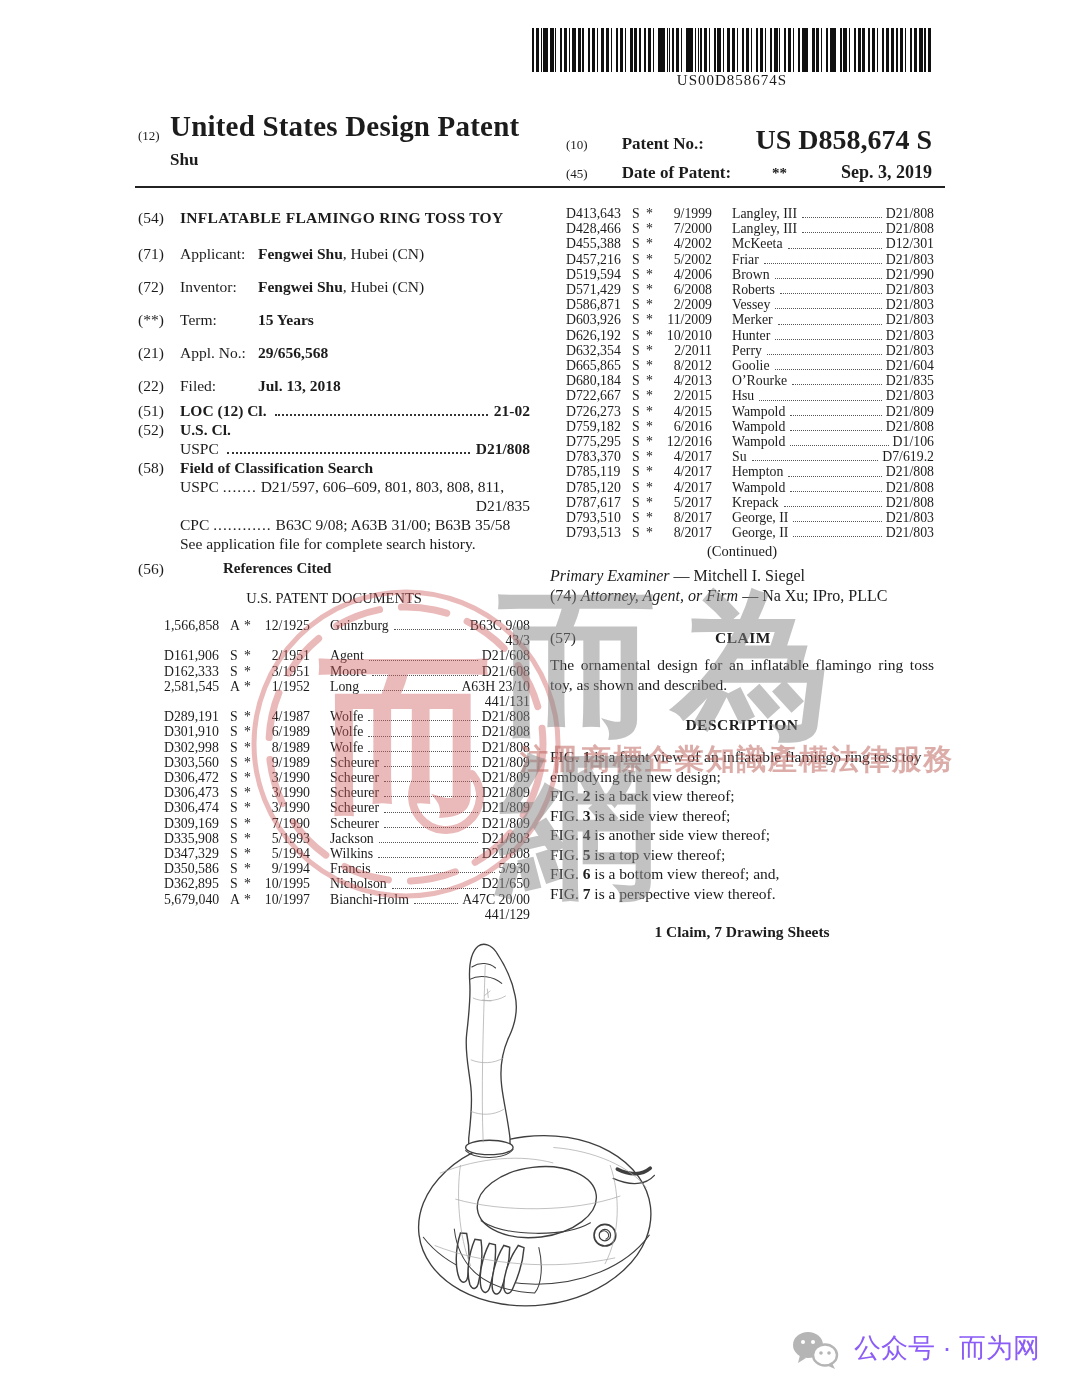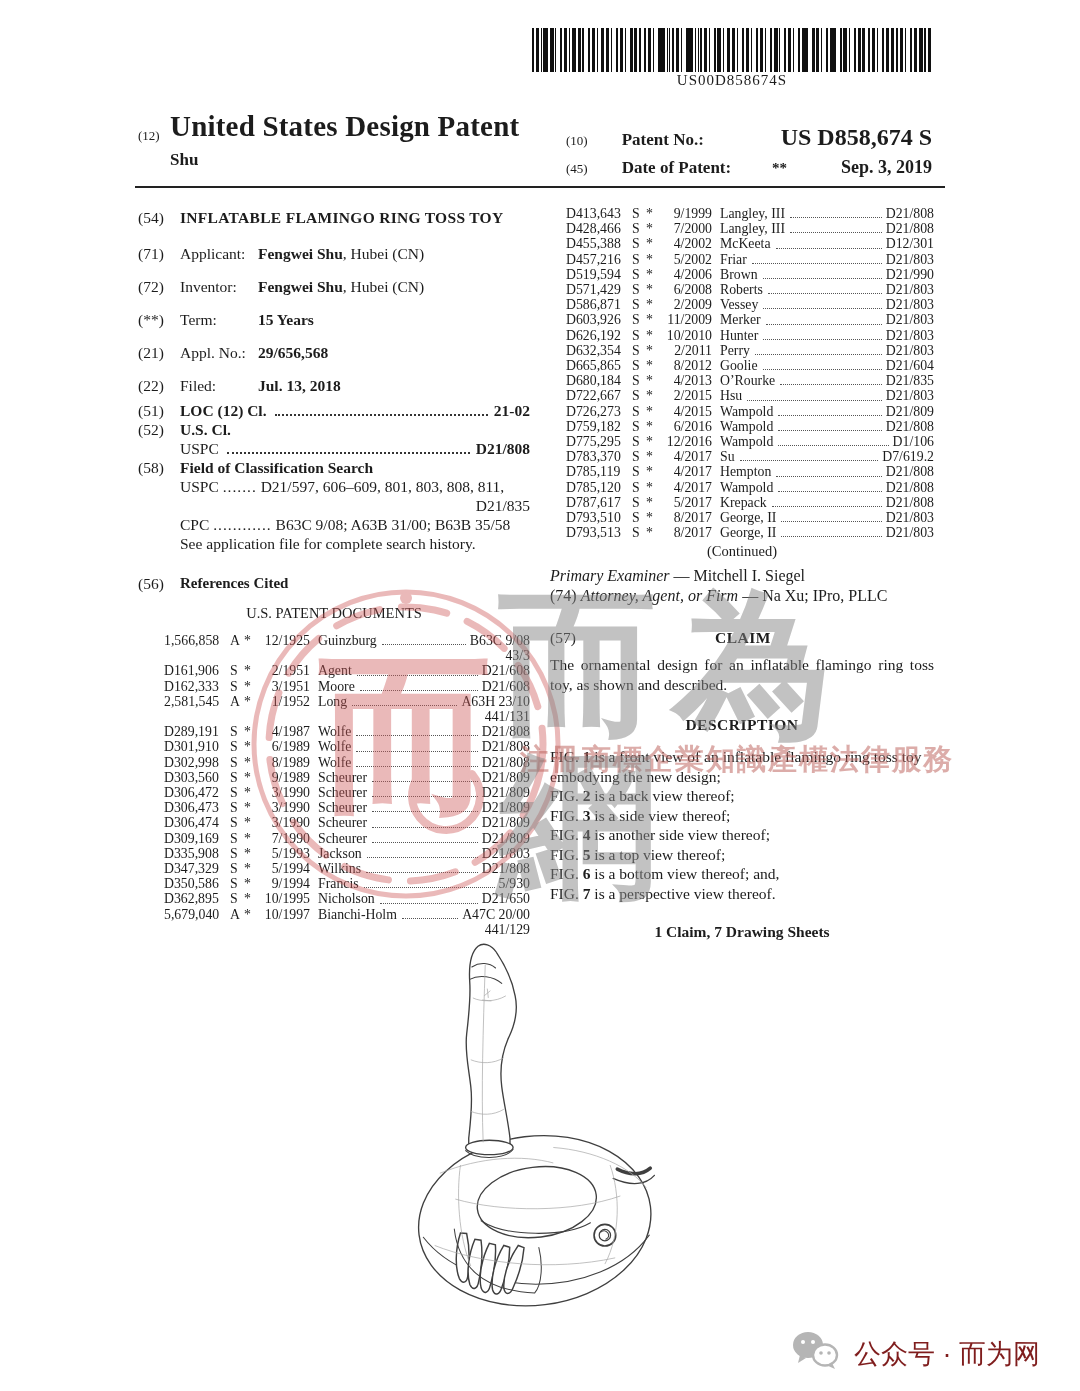--- a/index.html
+++ b/index.html
@@ -16,51 +16,51 @@
     font-size:15px;letter-spacing:1px;}
 
   
   .hdr-code12{position:absolute;left:138px;top:128px;font-size:13px;}
   .hdr-title{position:absolute;left:170px;top:110px;font-size:29px;font-weight:bold;letter-spacing:.2px;}
   .hdr-author{position:absolute;left:170px;top:150px;font-size:17px;font-weight:bold;}
   .hdr-right{position:absolute;left:566px;top:124px;width:366px;}
   .hdr-line{display:flex;align-items:baseline;margin-bottom:6px;gap:28px;}
   .hdr-small{font-size:13px;margin-right:6px;}
   .hdr-label{font-size:17px;font-weight:bold;}
-  .hdr-val{margin-left:auto;font-size:24px;font-weight:bold;}
+  .hdr-val{margin-left:auto;font-size:28px;font-weight:bold;}
   .hdr-star{font-size:15px;font-weight:bold;margin-left:auto;margin-right:26px;}
   .hdr-date{font-size:18px;font-weight:bold;}
   .hdr-rule{position:absolute;left:135px;top:186px;width:810px;height:0;border-top:2px solid #222;}
 
   
   #left-col{position:absolute;left:138px;top:208px;width:392px;z-index:1;}
   #right-col{position:absolute;left:550px;top:206px;width:384px;z-index:1;}
 
   .f-row{display:grid;grid-template-columns:42px 1fr;font-size:15.5px;line-height:19px;margin-bottom:14px;}
   .f-code{white-space:nowrap;}
   .f-title{font-weight:bold;letter-spacing:.3px;}
   .lab-val{display:grid;grid-template-columns:78px 1fr;}
   .loc-line{display:flex;align-items:baseline;}
   .leader{flex:1;border-bottom:2px dotted #333;margin:0 6px 4px 8px;}
   .cls-block{font-size:15.5px;line-height:19px;}
   .cls-line2{text-align:right;}
   .dots{letter-spacing:1px;}
   .center-head{text-align:left;font-weight:bold;font-size:15px;}
   .center-sub{text-align:center;font-size:14.5px;margin:12px 0 11px 0;}
-  .refs-head-row{display:grid;grid-template-columns:42px 1fr;font-size:15.5px;margin-top:22px;}
+  .refs-head-row{display:grid;grid-template-columns:42px 1fr;font-size:15.5px;margin-top:7px;gap:43px;}
 
   
   .refs{font-size:13.8px;}
   .refs-left{margin-left:26px;}
   .refs-right{margin-left:16px;}
   .ref-row{display:flex;line-height:15.2px;white-space:nowrap;}
   .r-no{width:66px;}
   .r-kind{width:14px;}
   .r-star{width:16px;}
-  .r-date{width:50px;text-align:right;margin-right:8px;}
+  .r-date{width:50px;text-align:right;margin-right:20px;}
   .r-leader{flex:1;border-bottom:1.6px dotted #555;margin:0 4px 3px 5px;min-width:8px;}
   .ref-line2{text-align:right;line-height:15.2px;}
   .continued{text-align:center;font-size:14.5px;margin-top:3px;}
 
   
   .examiner{margin-top:6px;font-size:16px;line-height:19.5px;}
   .claim-head{display:grid;grid-template-columns:42px 1fr;margin-top:24px;font-size:15.5px;}
   .claim-head b{text-align:center;display:block;margin-right:40px;letter-spacing:.5px;}
   .body-text{font-size:15.5px;line-height:19.5px;margin-top:8px;text-align:justify;}
   .desc-head{text-align:center;font-weight:bold;font-size:15.5px;margin-top:22px;letter-spacing:.5px;}
@@ -72,22 +72,22 @@
   .wm-seal{position:absolute;left:246px;top:584px;width:320px;height:320px;opacity:.42;}
   .wm-big{position:absolute;left:498px;top:586px;width:460px;font-size:160px;line-height:1;
     font-weight:bold;letter-spacing:14px;color:#868686;opacity:.5;font-family:"Liberation Serif",serif;}
   .wm-service{position:absolute;left:520px;top:740px;width:440px;font-size:29px;letter-spacing:2px;
     color:#c06a64;opacity:.55;font-weight:bold;}
 
   
   .figure{position:absolute;left:398px;top:936px;z-index:1;}
 
   
-  .footer{position:absolute;left:792px;top:1330px;display:flex;align-items:center;gap:12px;
-    color:#7f1d1d;font-size:27px;font-family:"Liberation Sans",sans-serif;z-index:2;}
+  .footer{position:absolute;left:792px;top:1330px;display:flex;align-items:flex-start;gap:12px;
+    color:#8b5cf6;font-size:27px;font-family:"Liberation Sans",sans-serif;z-index:2;}
 </style>
 </head>
 <body>
 
 <div class="page">
 
   <div class="barcode"></div>
   <div class="barcode-text">US00D858674S</div>
 
   <span class="hdr-code12">(12)</span>

